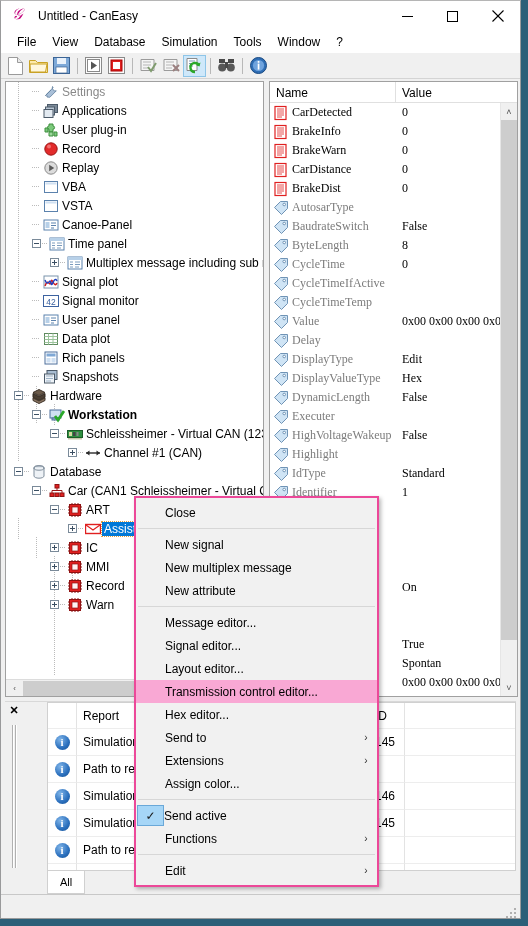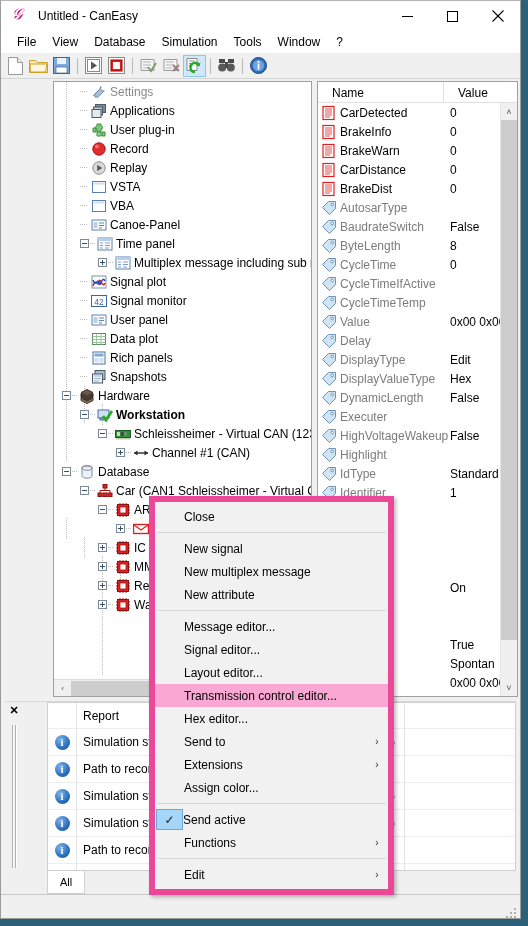--- a/index.html
+++ b/index.html
@@ -87,21 +87,20 @@
     flex: 1 1 auto;
     display: flex; flex-direction: column;
     background: #f0f0f0;
     overflow: hidden;
     position: relative;
   }
   #splitrow {
     display: flex;
     height: 618px; flex: none;
     padding: 2px 2px 0 4px;
-    margin-left: 48px;
   }
   
   #treepane {
     width: 259px; flex: none;
     display: flex; flex-direction: column;
     border: 1px solid #a0a0a0;
     background: #fff;
     position: relative;
   }
   #treescroll {
@@ -175,29 +174,29 @@
   }
   #prophead {
     height: 21px; flex: none;
     display: flex;
     background: #fff;
     border-bottom: 1px solid #e0e0e0;
     font-size: 12px;
   }
   .phcell {
     display: flex; align-items: center;
-    padding-left: 14px;
+    padding-left: 6px;
     border-right: 1px solid #e0e0e0;
     height: 21px;
     text-align: right;
   }
   .phcell.c1 { width: 126px; flex: none; }
   .phcell.c2 { flex: 1 1 auto; border-right: none; }
   #propbodywrap { flex: 1 1 auto; display: flex; overflow: hidden; }
-  #propbody { flex: 1 1 auto; overflow: hidden; }
+  #propbody { flex: 1 1 auto; overflow: hidden; font-family: Liberation Serif, serif; }
   .prow {
     height: 19px;
     display: flex; align-items: center;
     font-size: 12px;
     white-space: nowrap;
   }
   .pname { width: 126px; flex: none; display: flex; align-items: center; }
   .pname span { margin-left: 3px; }
   .pval { flex: 1 1 auto; padding-left: 6px; overflow: hidden; }
   .gray { color: #7c7c7c; }
@@ -294,24 +293,24 @@
     border-top: 1px solid #c8c8c8;
     position: relative;
   }
   #resize-grip {
     position: absolute; right: 3px; bottom: 2px;
     width: 11px; height: 11px;
   }
   
   #ctxmenu {
     position: absolute;
-    left: 148px; top: 495px;
+    left: 133px; top: 495px;
     width: 245px;
     background: #f1f1f1;
-    border: 6px solid #ec4899;
+    border: 2px solid #ec4899;
     box-shadow: 2px 2px 4px rgba(0,0,0,0.28);
     padding: 3px 0 3px 0;
     z-index: 60;
   }
   .mi {
     height: 23px;
     display: flex; align-items: center;
     font-size: 12px; color: #000;
     padding-left: 0px;
     position: relative;
@@ -520,30 +519,30 @@
                   </svg></span>
                 <span class="tlabel">Replay</span>
               </div>
               <div class="tnode">
                 <div style="width: 26px; flex: 0 0 auto;"></div>
                 <div class="dotline" style="margin-right: 3px;"></div>
                 <span class="ico"><svg width="16" height="16" viewBox="0 0 16 16">
                     <rect x="1.5" y="2.5" width="13" height="11" fill="#fff" stroke="#5b82ad"></rect>
                     <rect x="2.5" y="3.5" width="11" height="2" fill="#cfe0f2"></rect>
                   </svg></span>
-                <span class="tlabel">VSTA</span>
+                <span class="tlabel">VBA</span>
               </div>
               <div class="tnode">
                 <div style="width: 26px; flex: 0 0 auto;"></div>
                 <div class="dotline" style="margin-right: 3px;"></div>
                 <span class="ico"><svg width="16" height="16" viewBox="0 0 16 16">
                     <rect x="1.5" y="2.5" width="13" height="11" fill="#fff" stroke="#5b82ad"></rect>
                     <rect x="2.5" y="3.5" width="11" height="2" fill="#cfe0f2"></rect>
                   </svg></span>
-                <span class="tlabel">VBA</span>
+                <span class="tlabel">VSTA</span>
               </div>
               <div class="tnode">
                 <div style="width: 26px; flex: 0 0 auto;"></div>
                 <div class="dotline" style="margin-right: 3px;"></div>
                 <span class="ico"><svg width="16" height="16" viewBox="0 0 16 16">
                     <rect x="1" y="3" width="14" height="10" fill="#fff" stroke="#5b82ad"></rect>
                     <rect x="2.5" y="5" width="4" height="6" fill="#b7d0e8"></rect>
                     <path d="M8 6h5M8 8.5h5M8 11h3" stroke="#5b82ad"></path>
                   </svg></span>
                 <span class="tlabel">Canoe-Panel</span>

